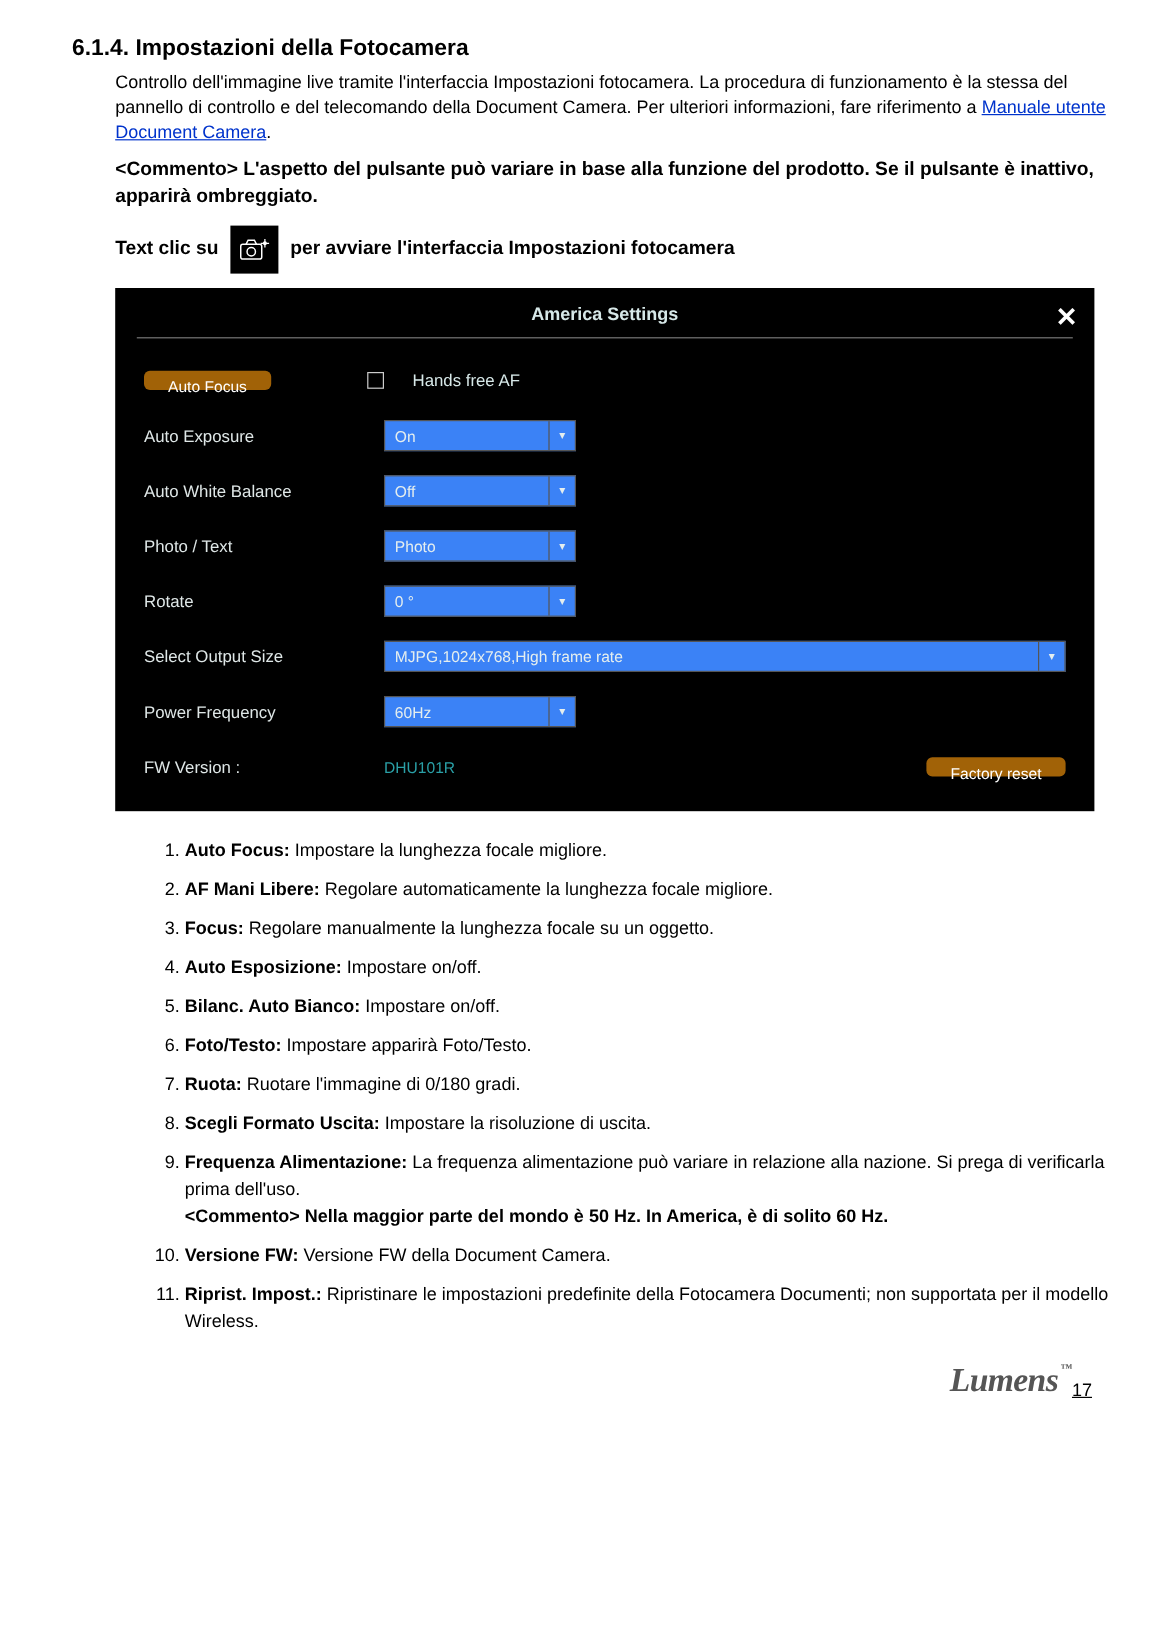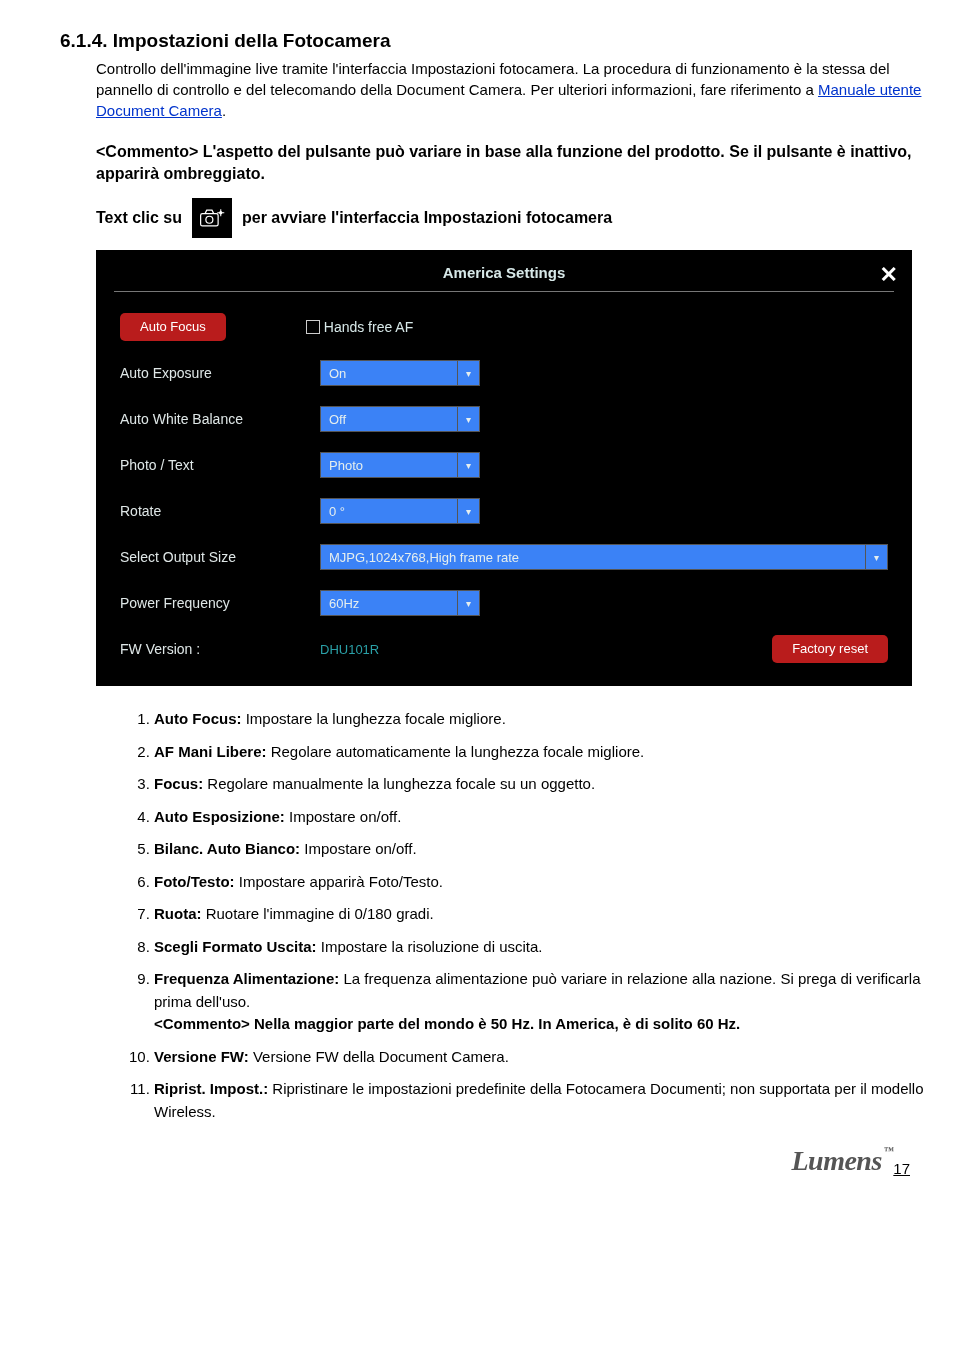--- a/index.html
+++ b/index.html
@@ -16,21 +16,21 @@
   }
   .section-heading {
     font-size: 19px;
     font-weight: bold;
     margin-bottom: 6px;
   }
   .body-text {
     font-size: 15px;
     line-height: 1.4;
     margin-left: 36px;
-    margin-bottom: 20px;
+    margin-bottom: 10px;
   }
   .link {
     color: #0033cc;
     text-decoration: underline;
   }
   .comment-block {
     font-size: 16px;
     font-weight: bold;
     margin-left: 36px;
     margin-top: 6px;
@@ -95,34 +95,34 @@
     align-items: center;
     margin-bottom: 16px;
     min-height: 30px;
   }
   .row-label {
     width: 200px;
     flex: 0 0 200px;
     color: #dfe7e7;
   }
   .pill-btn {
-    background: #b91c1c;
+    background: #a16207;
     border-radius: 5px;
     color: #fff;
     padding: 6px 20px;
     font-size: 13px;
     display: inline-block;
-    height: 28px;
+    height: 16px;
     line-height: 16px;
   }
   .pill-btn.right { margin-left: auto; }
   .checkbox {
     display: inline-flex;
     align-items: center;
-    gap: 4px;
+    gap: 24px;
   }
   .checkbox .box {
     width: 14px; height: 14px; border: 1.5px solid #ccc; display: inline-block;
   }
   .slider {
     position: relative;
     flex: 1;
     height: 4px;
     background: #444;
   }

